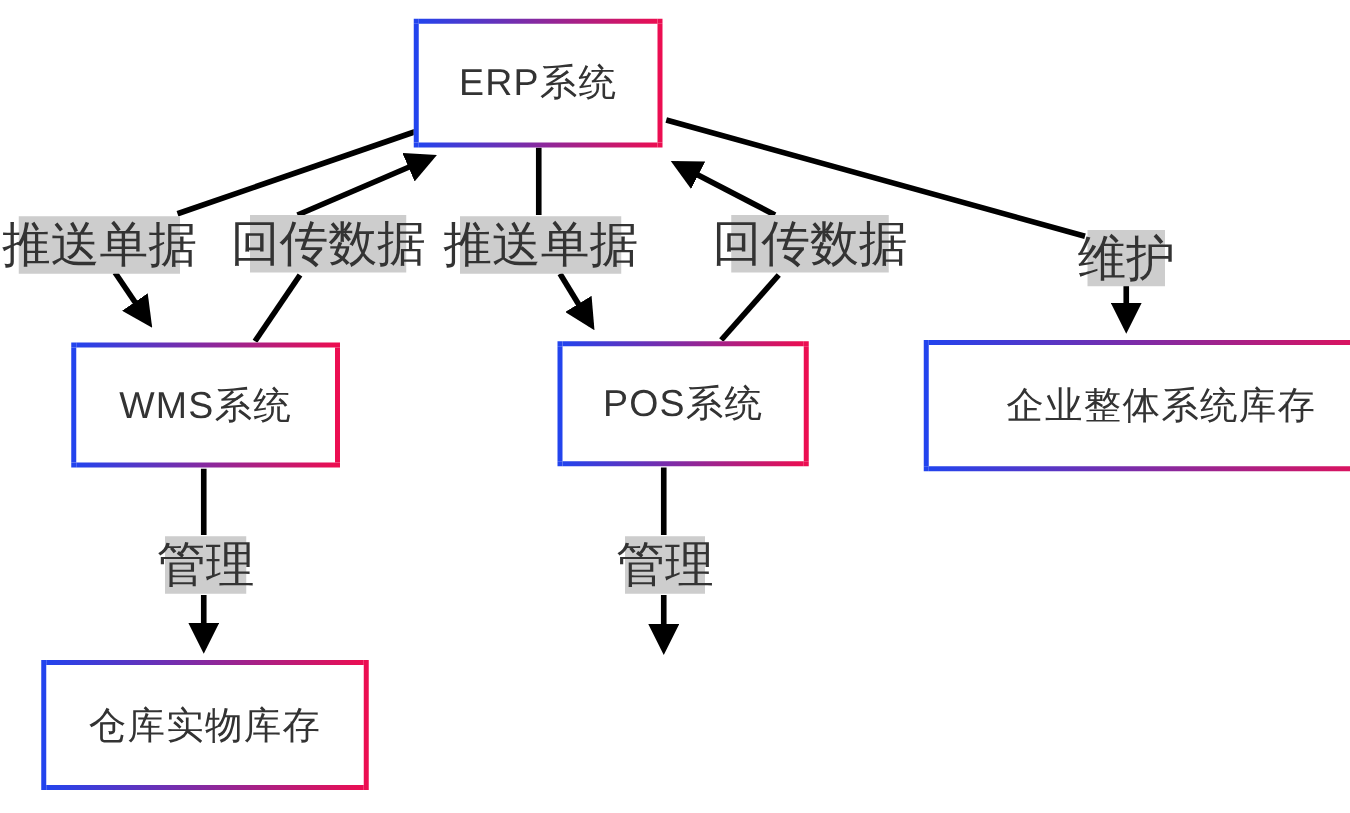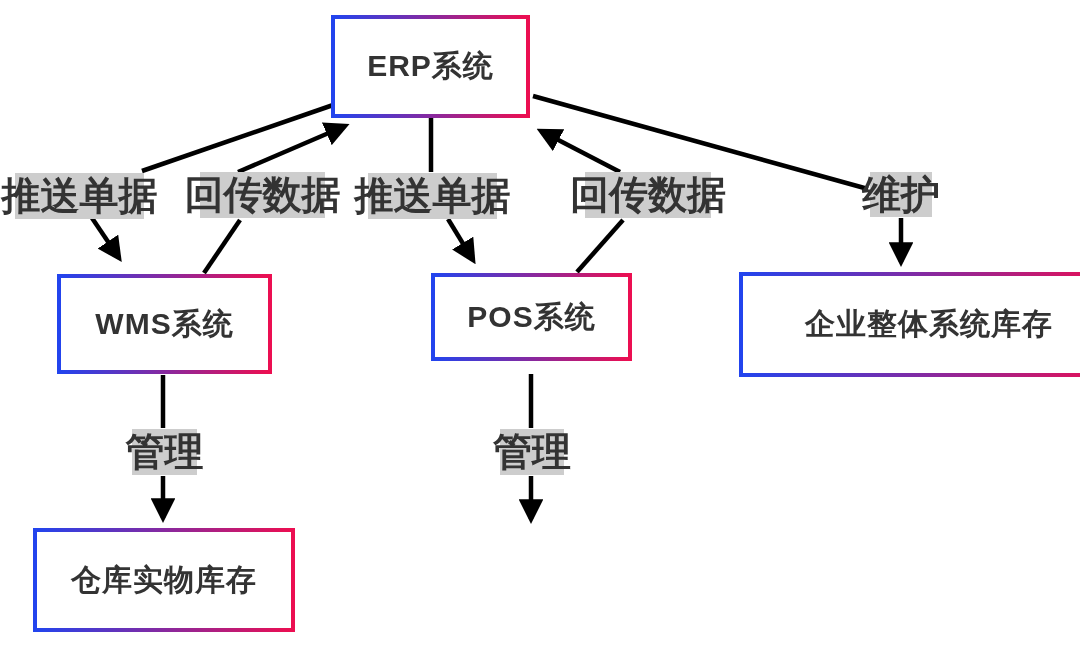--- a/index.html
+++ b/index.html
@@ -17,21 +17,20 @@
     padding: 0;
     background: var(--background);
     font-family: "Liberation Sans", "DejaVu Sans", sans-serif;
   }
   .canvas {
     position: relative;
     width: 1080px;
     height: 650px;
     background: var(--background);
     overflow: hidden;
-    font-weight: bold;
   }
   .edges-svg {
     position: absolute;
     left: 0;
     top: 0;
     width: 1080px;
     height: 650px;
   }
   .edge {
     stroke: var(--arrow);
@@ -117,40 +116,40 @@
   </svg>
 
   <div class="node" style="left:331px; top:15px; width:199px; height:103px;">
     <span>ERP系统</span>
   </div>
 
   <div class="node" style="left:57px; top:274px; width:215px; height:100px;">
     <span>WMS系统</span>
   </div>
 
-  <div class="node" style="left:431px; top:273px; width:201px; height:88px;">
+  <div class="node" style="left:446px; top:273px; width:201px; height:100px;">
     <span>POS系统</span>
   </div>
 
   <div class="node" style="left:739px; top:272px; width:380px; height:105px;">
     <span>企业整体系统库存</span>
   </div>
 
   <div class="node" style="left:33px; top:528px; width:262px; height:104px;">
     <span>仓库实物库存</span>
   </div>
 
 
   <div class="edge-label" style="left:15px; top:173px; width:129px; height:46px;">推送单据</div>
 
   <div class="edge-label" style="left:200px; top:172px; width:125px; height:46px;">回传数据</div>
 
   <div class="edge-label" style="left:368px; top:173px; width:129px; height:46px;">推送单据</div>
 
   <div class="edge-label" style="left:585px; top:172px; width:126px; height:46px;">回传数据</div>
 
-  <div class="edge-label" style="left:870px; top:172px; width:62px; height:45px;">维护</div>
+  <div class="edge-label" style="left:870px; top:184px; width:62px; height:45px;">维护</div>
 
   <div class="edge-label" style="left:132px; top:429px; width:65px; height:46px;">管理</div>
 
   <div class="edge-label" style="left:500px; top:429px; width:64px; height:46px;">管理</div>
 
 </div>
 
 </body></html>

